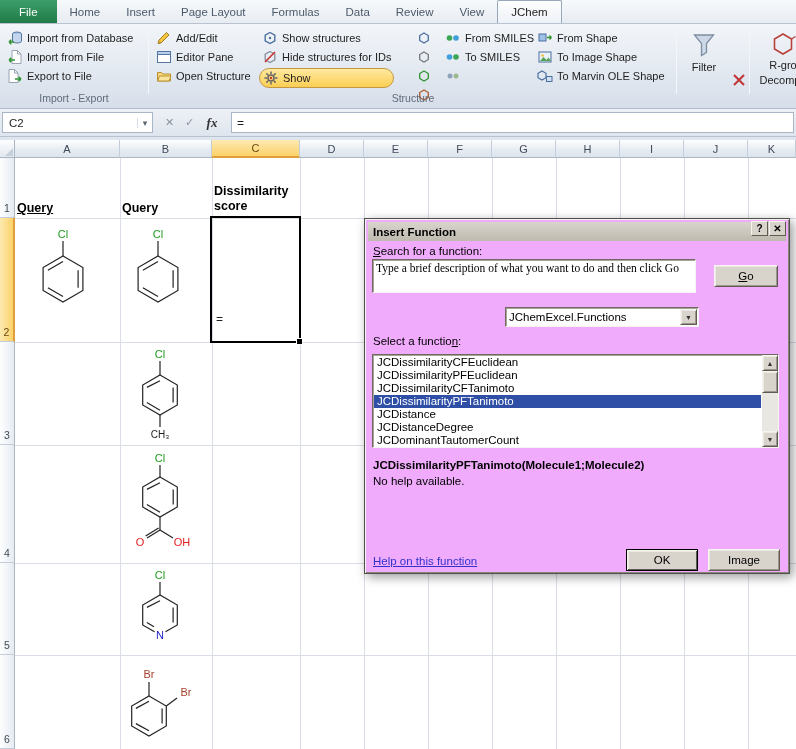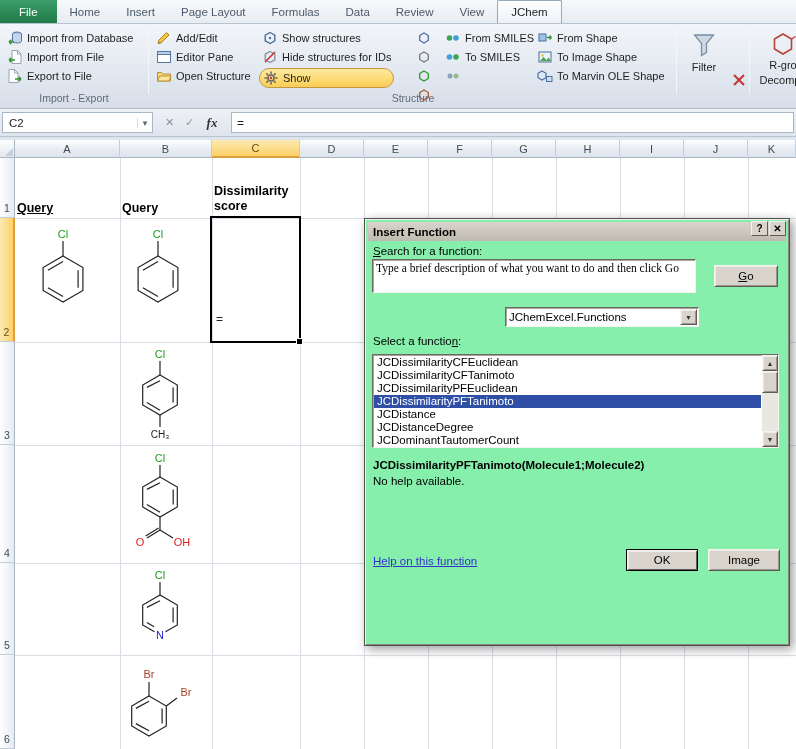--- a/index.html
+++ b/index.html
@@ -62,22 +62,22 @@
   .fill-handle { position:absolute; right:-4px; bottom:-4px; width:7px; height:7px;
     background:#000; border:1px solid #fff; }
   .mol { position:absolute; z-index:1; }
   .bond { stroke:#222; stroke-width:1.2; }
   .ring { fill:none; stroke:#222; stroke-width:1.2; }
   .atom { font-size:11px; text-anchor:middle; font-family:"Liberation Sans",sans-serif; }
   .atom.cl { fill:#1e9b1e; } .atom.n { fill:#2222cc; } .atom.o { fill:#e02020; }
   .atom.br { fill:#a5402a; } .atom.c { fill:#222; font-size:10px; }
 
   
-  .dialog { position:absolute; left:364px; top:218px; width:426px; height:428px; z-index:50;
-    background:#86efac; border:1px solid #50504c;
+  .dialog { position:absolute; left:364px; top:218px; width:426px; height:356px; z-index:50;
+    background:#f0abfc; border:1px solid #50504c;
     box-shadow: inset 1px 1px 0 #f4f2ee, inset -1px -1px 0 #8a867e, 3px 3px 10px rgba(0,0,0,.4);
     font-size:11.5px; color:#000; }
   .dlg-title { position:absolute; left:3px; right:3px; top:3px; height:19px;
     background:linear-gradient(#d9d5cc,#bfbab0); display:flex; align-items:center; padding-left:5px; }
   .dlg-title .ttext { font-weight:bold; font-size:11.5px; }
   .tbtn { position:absolute; top:2px; width:17px; height:15px; background:#d8d4cc;
     border:1px solid; border-color:#f6f4f0 #5f5b53 #5f5b53 #f6f4f0;
     display:flex; align-items:center; justify-content:center; font-size:10px; font-weight:bold; }
   .dlabel { position:absolute; left:8px; white-space:nowrap; }
   .accel { text-decoration:underline; }
@@ -459,22 +459,22 @@
   <div class="combo sunken">
     <span class="cval">JChemExcel.Functions</span>
     <span class="cbtn raised">▼</span>
   </div>
 
   <div class="dlabel" style="top:116px;"><span>Select a functio</span><span class="accel">n</span><span>:</span></div>
 
   <div class="listbox sunken">
     <div class="lb-items">
       <div class="lb-item">JCDissimilarityCFEuclidean</div>
+      <div class="lb-item">JCDissimilarityPFEuclidean</div>
       <div class="lb-item">JCDissimilarityCFTanimoto</div>
-      <div class="lb-item">JCDissimilarityPFEuclidean</div>
       <div class="lb-item selected">JCDissimilarityPFTanimoto</div>
       <div class="lb-item">JCDistance</div>
       <div class="lb-item">JCDistanceDegree</div>
       <div class="lb-item">JCDominantTautomerCount</div>
     </div>
     <div class="sbar">
       <div class="sb-btn raised" style="top:0;">▲</div>
       <div class="sb-thumb raised"></div>
       <div class="sb-btn raised" style="bottom:0;">▼</div>
     </div>

